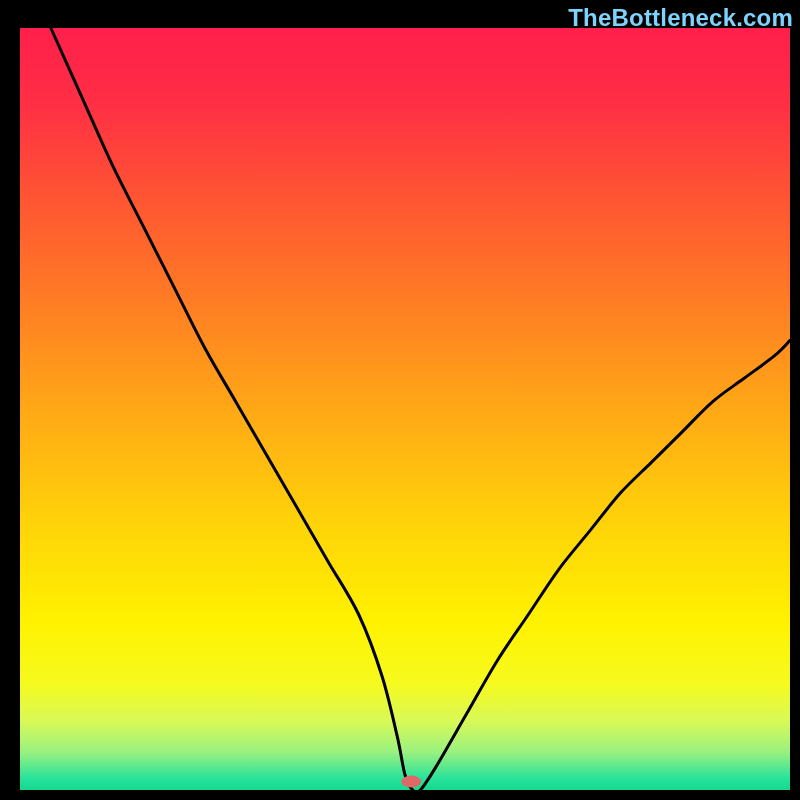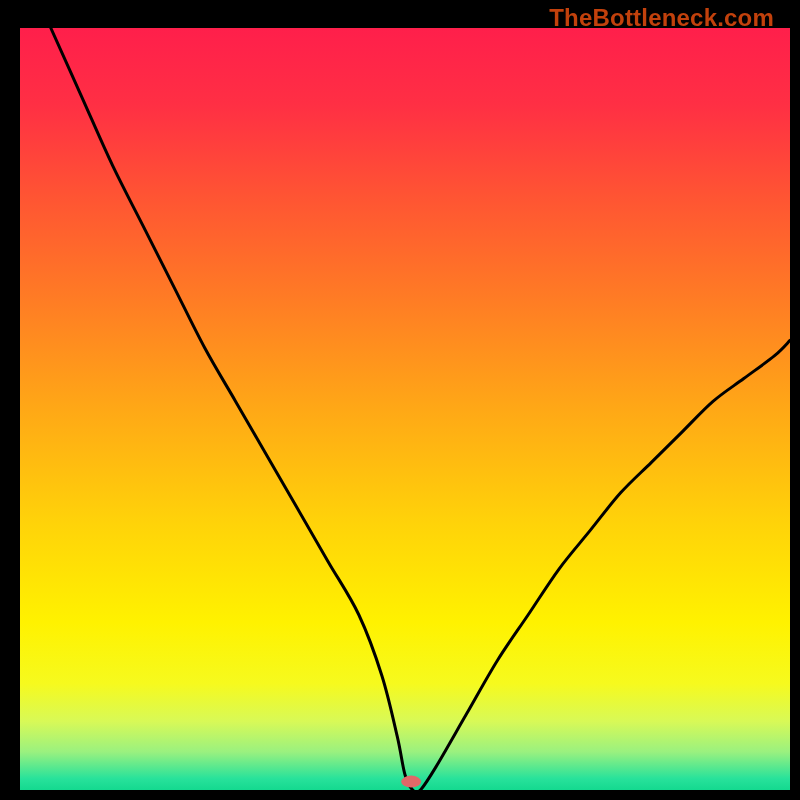--- a/index.html
+++ b/index.html
@@ -13,22 +13,22 @@
   }
   .frame {
     position: relative;
     width: 800px;
     height: 800px;
     background: #000;
   }
   .watermark {
     position: absolute;
     top: 4px;
-    right: 26px;
-    color: #c2410c;
+    right: 7px;
+    color: #7dd3fc;
     font-size: 24px;
     font-weight: 600;
     letter-spacing: 0.2px;
     z-index: 10;
     user-select: none;
   }
   .plot-area {
     position: absolute;
     left: 20px;
     top: 28px;

